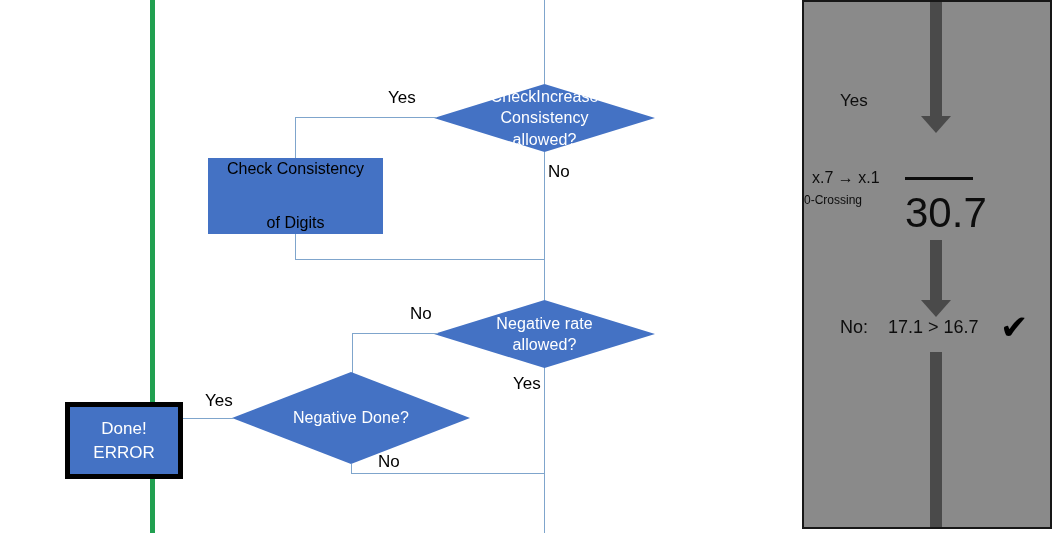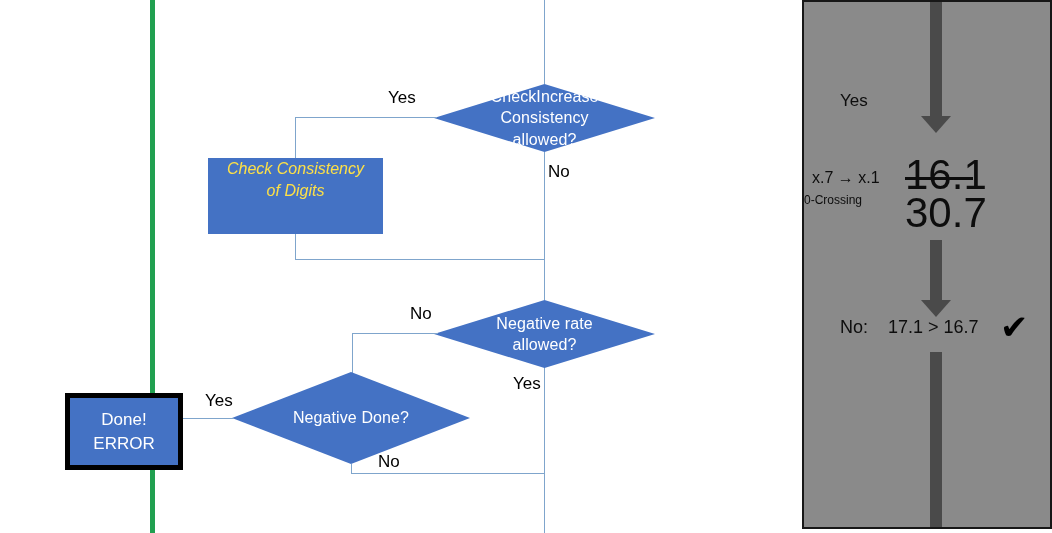--- a/index.html
+++ b/index.html
@@ -14,22 +14,22 @@
   .conn.v{width:1px;}
 
   .diamond{position:absolute;}
   .diamond .shape{position:absolute;inset:0;background:#4472C4;
      clip-path:polygon(50% 0%,100% 50%,50% 100%,0% 50%);}
   .diamond .txt{position:absolute;inset:0;display:flex;flex-direction:column;
      align-items:center;justify-content:center;color:#ffffff;
      font-size:16px;line-height:1.32;text-align:center;letter-spacing:.1px;}
 
   .procbox{position:absolute;background:#4472C4;display:flex;flex-direction:column;
-     align-items:center;justify-content:flex-start;color:#fde047;font-size:16px;
-     line-height:1.35;text-align:center;font-style:italic;}
+     align-items:center;justify-content:space-between;color:#000000;font-size:16px;
+     line-height:1.35;text-align:center;}
 
   .errbox{position:absolute;background:#4472C4;border:5px solid #000000;
      display:flex;flex-direction:column;align-items:center;justify-content:center;
      color:#ffffff;font-size:17px;line-height:1.4;text-align:center;}
 
   .edge-label{position:absolute;color:#000;font-size:17px;white-space:nowrap;}
 
   
   .panel{position:absolute;background:#8A8A8A;border:2px solid #171717;
      box-sizing:border-box;overflow:hidden;}
@@ -99,36 +99,35 @@
     </div>
   </div>
 
   <div class="conn h" style="left:174px;top:418px;width:60px;"></div>
   <div class="edge-label" style="left:205px;top:391px;">Yes</div>
 
   <div class="conn v" style="left:351px;top:464px;height:9px;"></div>
   <div class="conn h" style="left:351px;top:473px;width:194px;"></div>
   <div class="edge-label" style="left:378px;top:452px;">No</div>
 
-  <div class="errbox" style="left:65px;top:393px;width:108px;height:67px;">
+  <div class="errbox" style="left:65px;top:402px;width:108px;height:67px;">
     <span>Done!</span>
     <span>ERROR</span>
   </div>
 
   <div class="panel" style="left:802px;top:0;width:250px;height:529px;">
 
     <div class="shaft" style="left:126px;top:-2px;width:12px;height:116px;"></div>
     <div class="arrowhead" style="left:117px;top:114px;"></div>
 
     <div class="p-text" style="left:36px;top:89px;font-size:17px;">Yes</div>
 
     <div class="p-text" style="left:8px;top:167px;font-size:16px;">x.7 → x.1</div>
     <div class="p-text" style="left:0px;top:191px;font-size:12px;">0-Crossing</div>
 
-    <div class="big-num" style="left:101px;top:152px;">16.1</div>
     <div class="strike" style="left:101px;top:175px;width:68px;"></div>
     <div class="big-num" style="left:101px;top:190px;">30.7</div>
 
     <div class="shaft" style="left:126px;top:238px;width:12px;height:60px;"></div>
     <div class="arrowhead" style="left:117px;top:298px;"></div>
 
     <div class="p-text" style="left:36px;top:315px;font-size:18px;">No:</div>
     <div class="p-text" style="left:84px;top:315px;font-size:18px;">17.1 &gt; 16.7</div>
     <div class="check" style="left:196px;top:308px;">✔</div>
 

